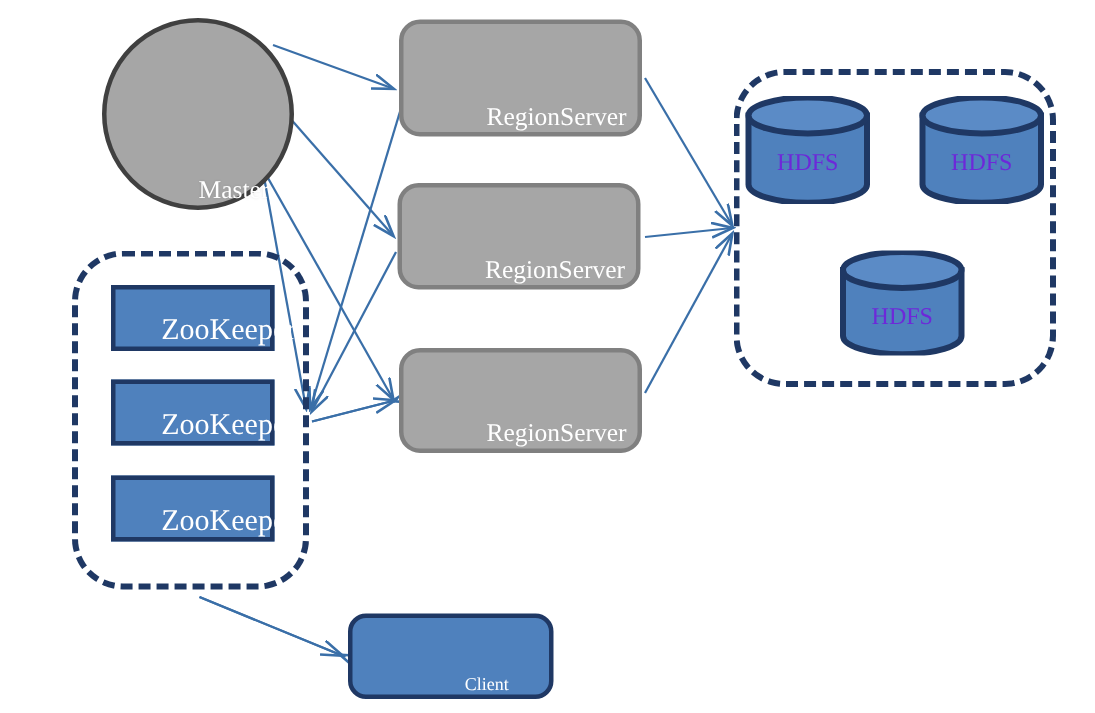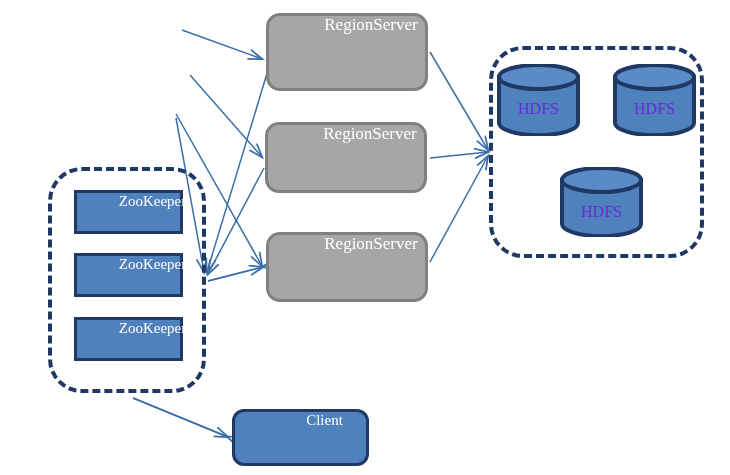--- a/index.html
+++ b/index.html
@@ -19,21 +19,21 @@
     position: absolute;
     left: 0; top: 0;
     width: 730px;
     height: 475px;
     pointer-events: none;
   }
   .node {
     position: absolute;
     box-sizing: border-box;
     display: flex;
-    align-items: flex-start;
+    align-items: flex-end;
     justify-content: center;
     color: #ffffff;
     text-align: center;
     line-height: 1.1;
     padding-left: 48px;
   }
   .master-node {
     border-radius: 50%;
     background: #a6a6a6;
     border: 3px solid #404040;
@@ -42,27 +42,27 @@
   }
   .rs-node {
     background: #a6a6a6;
     border: 3px solid #808080;
     border-radius: 14px;
     font-size: 17px;
   }
   .zk-node {
     background: #4f81bd;
     border: 3px solid #1f3864;
-    font-size: 15px;
+    font-size: 20px;
   }
   .client-node {
     background: #4f81bd;
     border: 3px solid #1f3864;
     border-radius: 12px;
-    font-size: 15px;
+    font-size: 12px;
   }
   .group-box {
     position: absolute;
     box-sizing: border-box;
     border: 4px dashed #1f3864;
     border-radius: 34px;
     background: transparent;
   }
   .cyl {
     position: absolute;
@@ -118,20 +118,23 @@
 
       <line x1="133" y1="398" x2="228" y2="437" marker-end="url(#ah)"></line>
       <line x1="133" y1="398" x2="228" y2="437" marker-end="url(#ah2)"></line>
     </g>
   </svg>
 
   <div class="group-box" style="left:48px; top:167px; width:158px; height:226px;"></div>
 
   <div class="group-box" style="left:489px; top:46px; width:215px; height:212px;"></div>
 
+  <div class="node master-node" style="left:68px; top:12px; width:128px; height:128px;">
+    <span>Master</span>
+  </div>
 
   <div class="node rs-node" style="left:266px; top:13px; width:162px; height:78px;">
     <span>RegionServer</span>
   </div>
 
   <div class="node rs-node" style="left:265px; top:122px; width:162px; height:71px;">
     <span>RegionServer</span>
   </div>
 
   <div class="node rs-node" style="left:266px; top:232px; width:162px; height:70px;">

